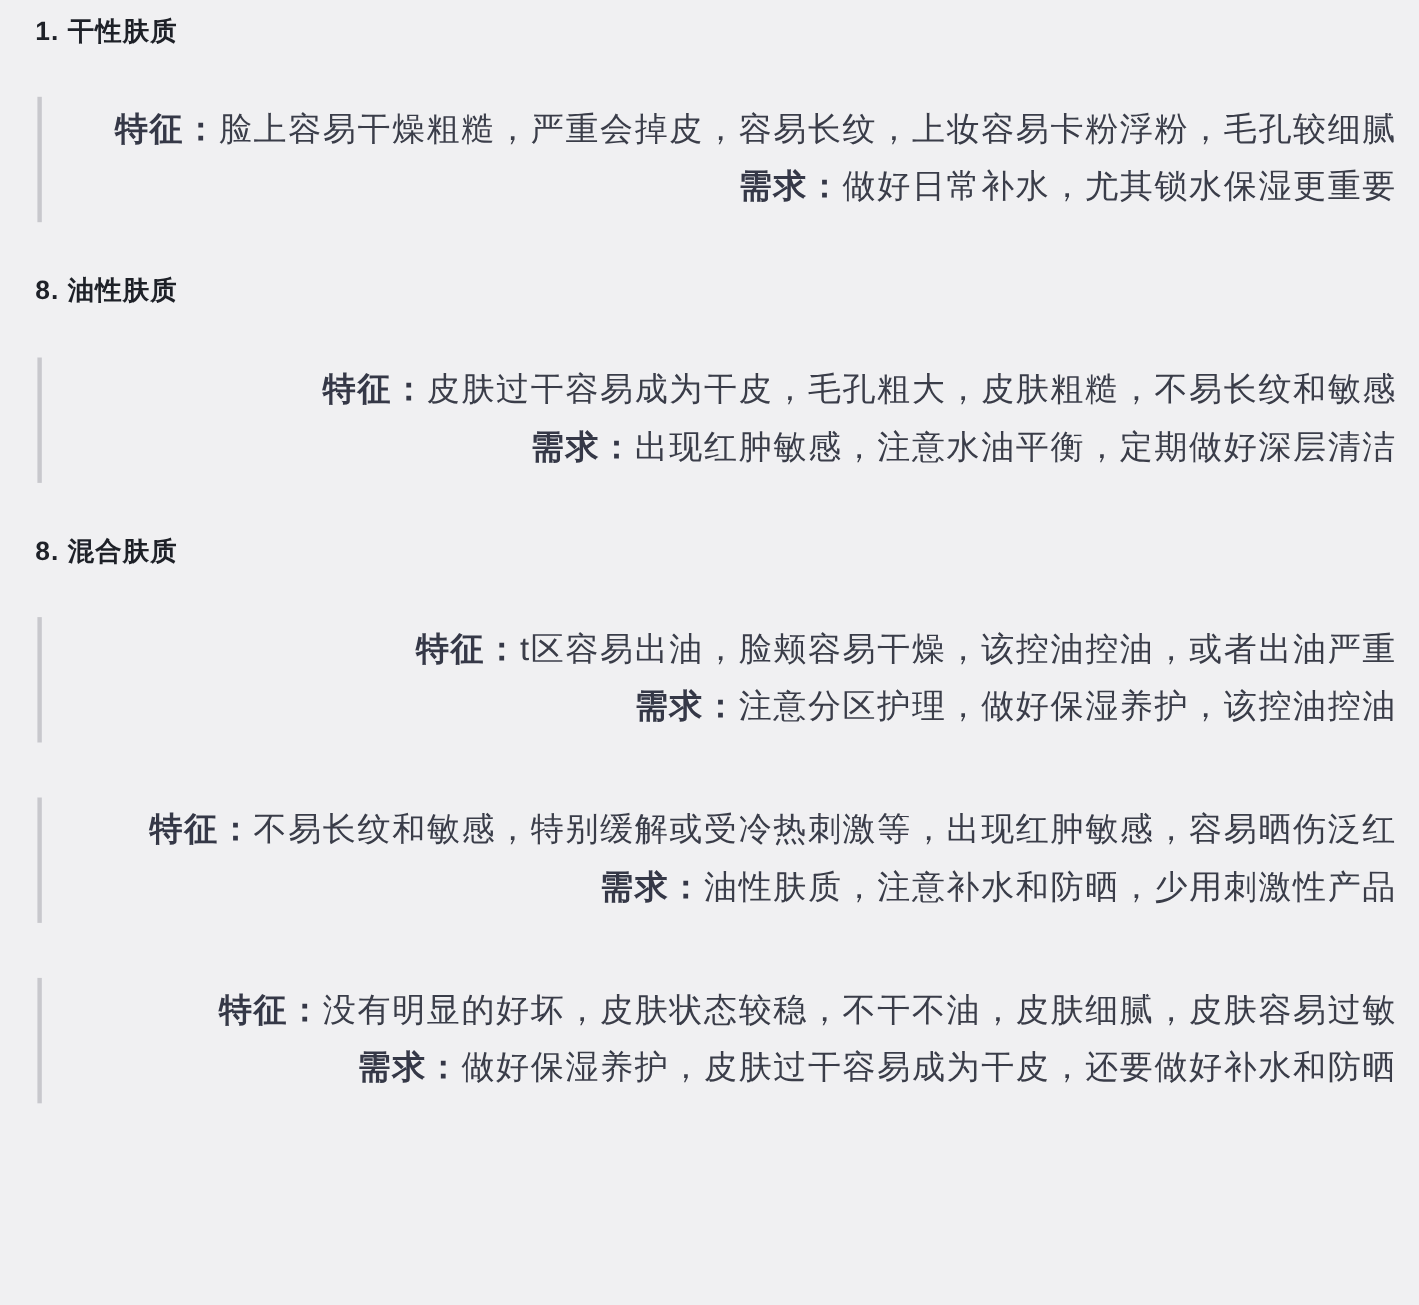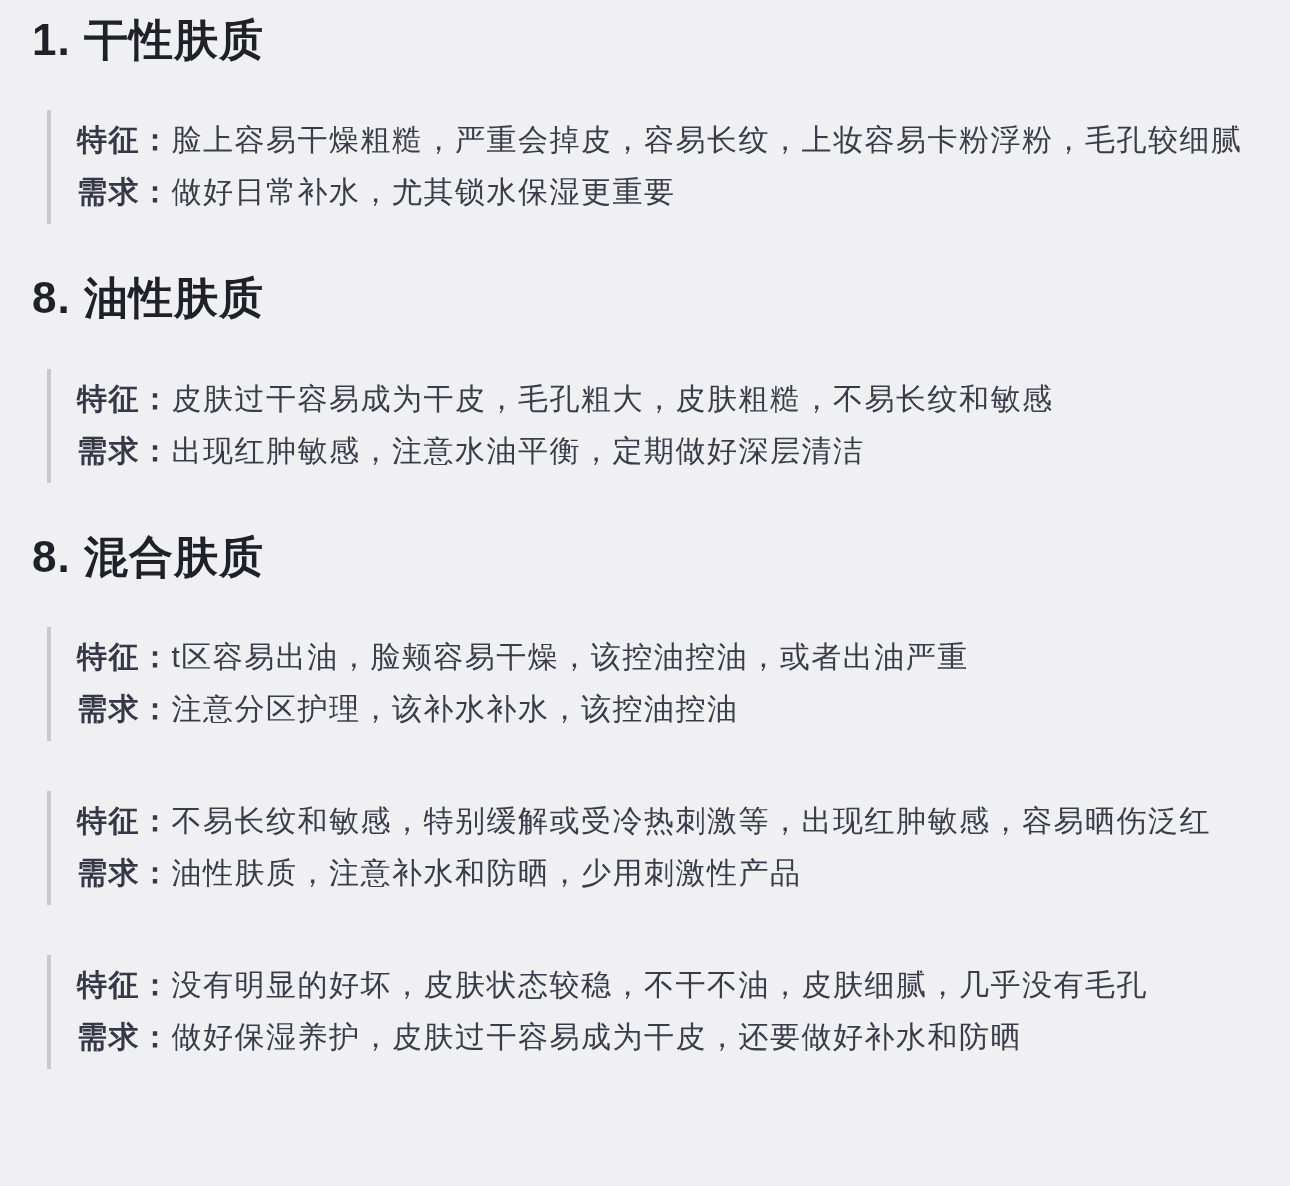--- a/index.html
+++ b/index.html
@@ -14,31 +14,32 @@
     color: #3a3d49;
     padding: 16px 20px 0 30px;
   }
   .section {
     margin-bottom: 50px;
   }
   .section:last-child {
     margin-bottom: 0;
   }
   .section-title {
-    font-size: 44px;
+    font-size: 24px;
     font-weight: 700;
     color: #1e2128;
     letter-spacing: 1px;
     margin: 0 0 46px 2px;
     line-height: 1.1;
   }
   .quote {
     border-left: 4px solid #c8c8cd;
-    margin-left: 17px;
+    margin-left: 4px;
     padding: 4px 0 6px 26px;
+    text-align: right;
   }
   .quote-row {
     font-size: 30px;
     line-height: 52px;
     letter-spacing: 1.5px;
     color: #3a3d49;
     white-space: nowrap;
   }
   .row-label {
     font-weight: 700;
@@ -77,40 +78,40 @@
     </div>
   </div>
 
   <div class="section">
     <h2 class="section-title">8. 混合肤质</h2>
     <div class="quote">
       <div class="quote-row">
         <span class="row-label">特征：</span><span class="row-text">t区容易出油，脸颊容易干燥，该控油控油，或者出油严重</span>
       </div>
       <div class="quote-row">
-        <span class="row-label">需求：</span><span class="row-text">注意分区护理，该补水补水，该控油控油</span>
+        <span class="row-label">需求：</span><span class="row-text">注意分区护理，做好保湿养护，该控油控油</span>
       </div>
     </div>
   </div>
 
   <div class="section">
     <div class="quote">
       <div class="quote-row">
         <span class="row-label">特征：</span><span class="row-text">不易长纹和敏感，特别缓解或受冷热刺激等，出现红肿敏感，容易晒伤泛红</span>
       </div>
       <div class="quote-row">
         <span class="row-label">需求：</span><span class="row-text">油性肤质，注意补水和防晒，少用刺激性产品</span>
       </div>
     </div>
   </div>
 
   <div class="section">
     <div class="quote">
       <div class="quote-row">
-        <span class="row-label">特征：</span><span class="row-text">没有明显的好坏，皮肤状态较稳，不干不油，皮肤细腻，几乎没有毛孔</span>
+        <span class="row-label">特征：</span><span class="row-text">没有明显的好坏，皮肤状态较稳，不干不油，皮肤细腻，皮肤容易过敏</span>
       </div>
       <div class="quote-row">
         <span class="row-label">需求：</span><span class="row-text">做好保湿养护，皮肤过干容易成为干皮，还要做好补水和防晒</span>
       </div>
     </div>
   </div>
 
 </div>
 
 </body></html>

